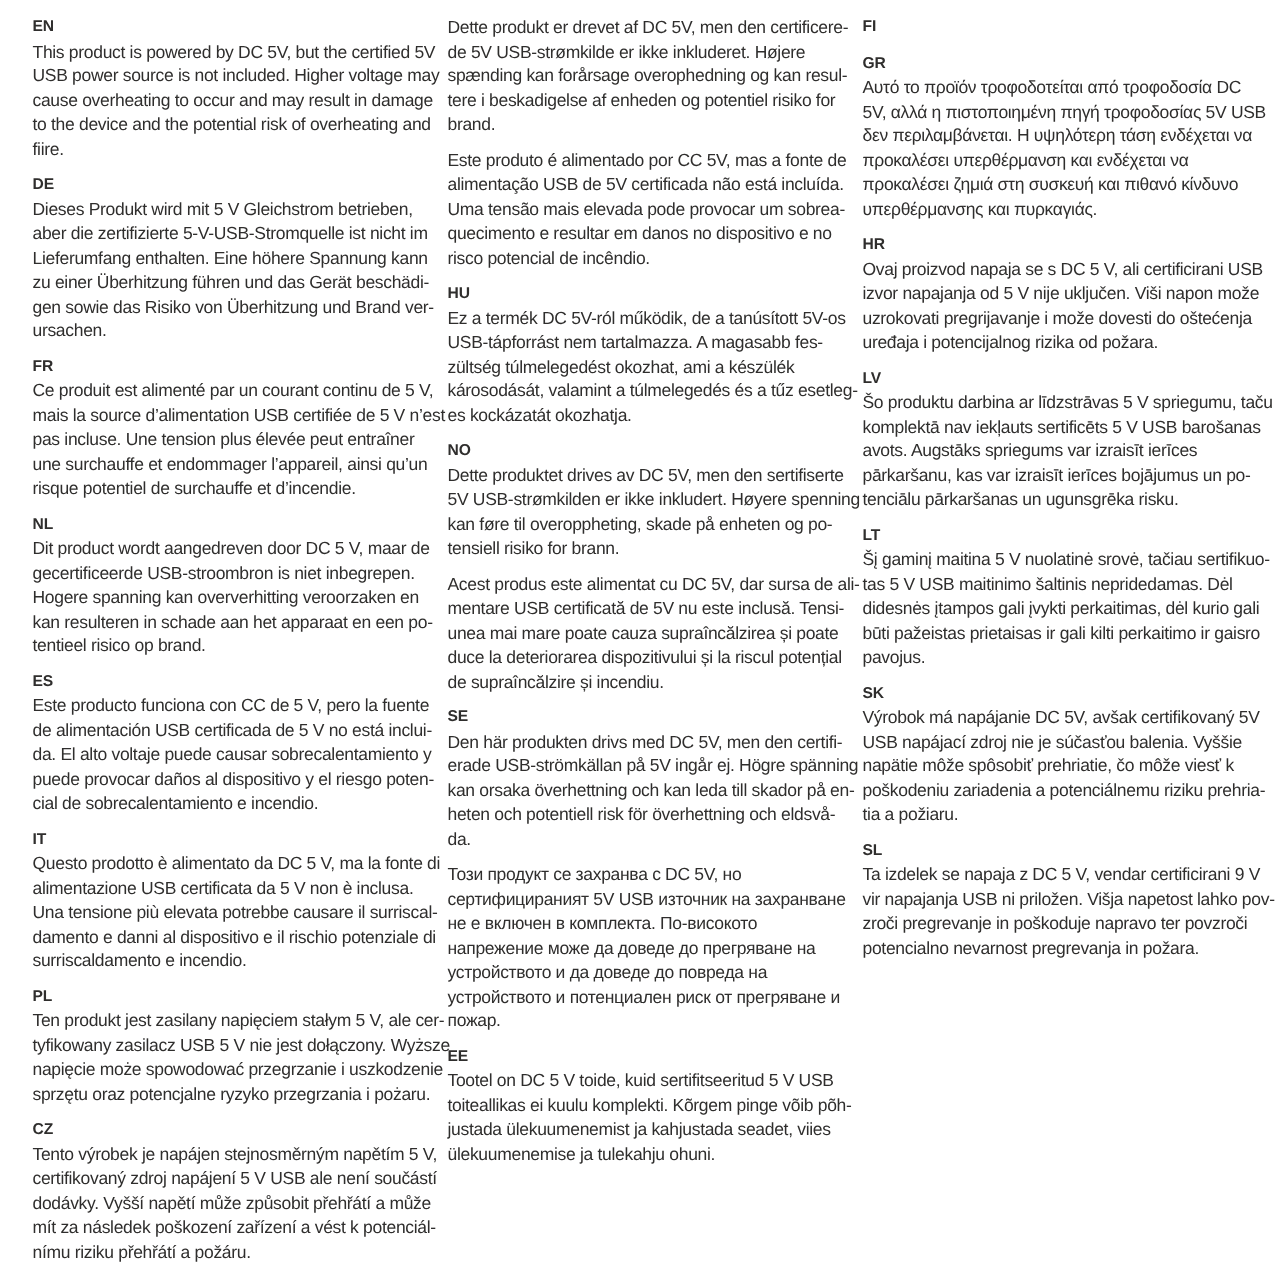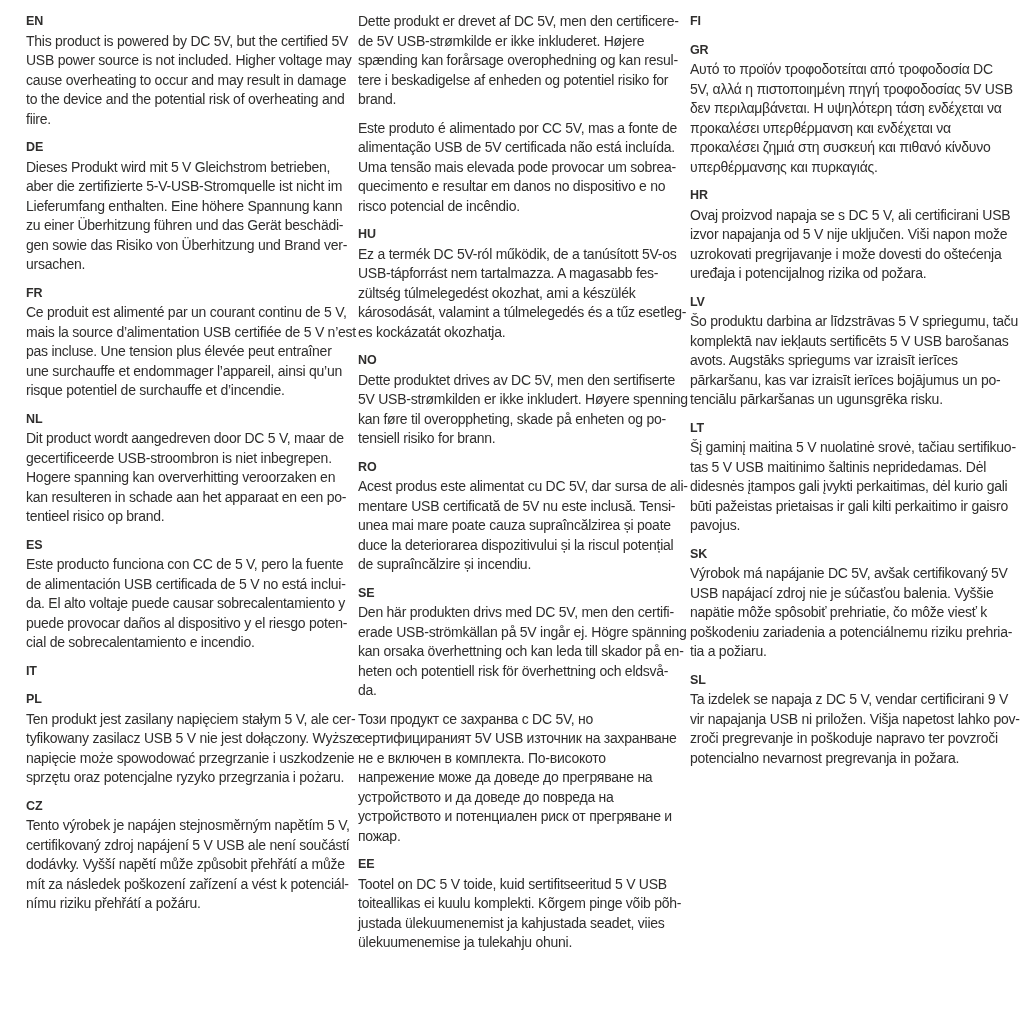--- a/index.html
+++ b/index.html
@@ -87,20 +87,25 @@
     <div class="lang-section">
       <div class="lang-code">ES</div>
       <div class="lang-body">Este producto funciona con CC de 5 V, pero la fuente
 de alimentación USB certificada de 5 V no está inclui-
 da. El alto voltaje puede causar sobrecalentamiento y
 puede provocar daños al dispositivo y el riesgo poten-
 cial de sobrecalentamiento e incendio.</div>
     </div>
     <div class="lang-section">
       <div class="lang-code">IT</div>
+      <div class="lang-body">Questo prodotto è alimentato da DC 5 V, ma la fonte di
+alimentazione USB certificata da 5 V non è inclusa.
+Una tensione più elevata potrebbe causare il surriscal-
+damento e danni al dispositivo e il rischio potenziale di
+surriscaldamento e incendio.</div>
     </div>
     <div class="lang-section">
       <div class="lang-code">PL</div>
       <div class="lang-body">Ten produkt jest zasilany napięciem stałym 5 V, ale cer-
 tyfikowany zasilacz USB 5 V nie jest dołączony. Wyższe
 napięcie może spowodować przegrzanie i uszkodzenie
 sprzętu oraz potencjalne ryzyko przegrzania i pożaru.</div>
     </div>
     <div class="lang-section">
       <div class="lang-code">CZ</div>
@@ -136,21 +141,20 @@
 es kockázatát okozhatja.</div>
     </div>
     <div class="lang-section">
       <div class="lang-code">NO</div>
       <div class="lang-body">Dette produktet drives av DC 5V, men den sertifiserte
 5V USB-strømkilden er ikke inkludert. Høyere spenning
 kan føre til overoppheting, skade på enheten og po-
 tensiell risiko for brann.</div>
     </div>
     <div class="lang-section">
-      <div class="lang-code">RO</div>
       <div class="lang-body">Acest produs este alimentat cu DC 5V, dar sursa de ali-
 mentare USB certificată de 5V nu este inclusă. Tensi-
 unea mai mare poate cauza supraîncălzirea și poate
 duce la deteriorarea dispozitivului și la riscul potențial
 de supraîncălzire și incendiu.</div>
     </div>
     <div class="lang-section">
       <div class="lang-code">SE</div>
       <div class="lang-body">Den här produkten drivs med DC 5V, men den certifi-
 erade USB-strömkällan på 5V ingår ej. Högre spänning

